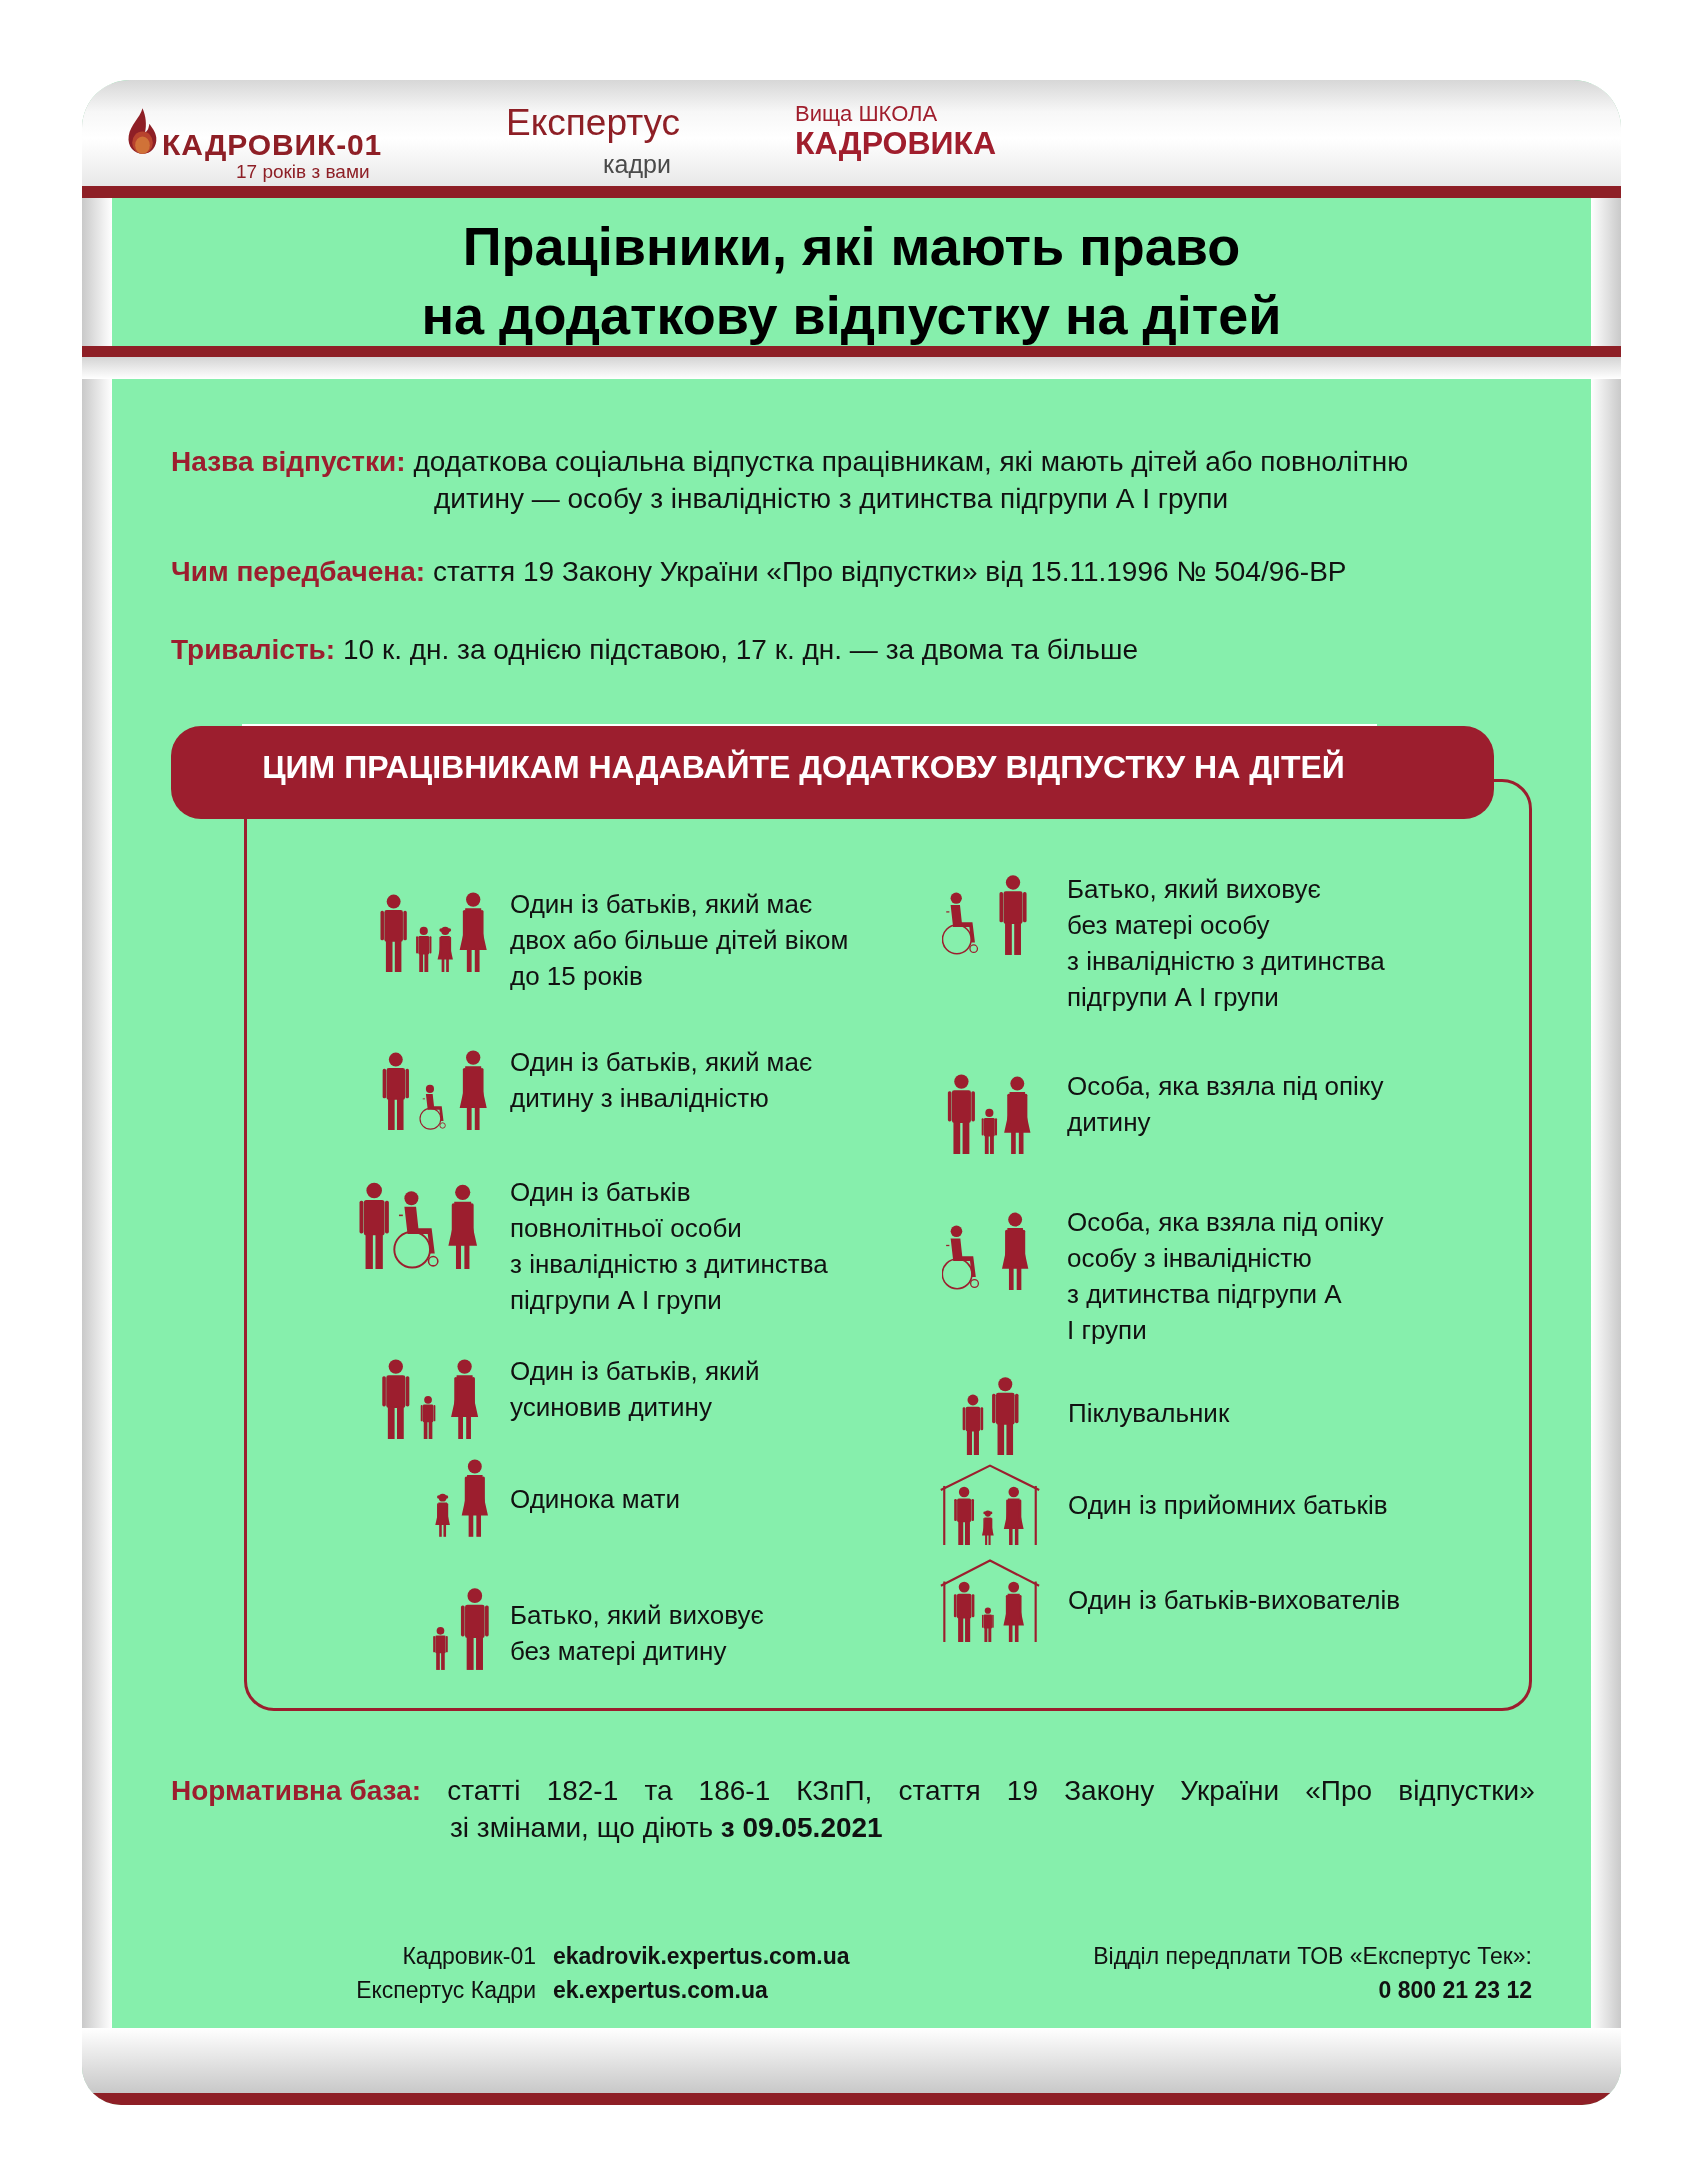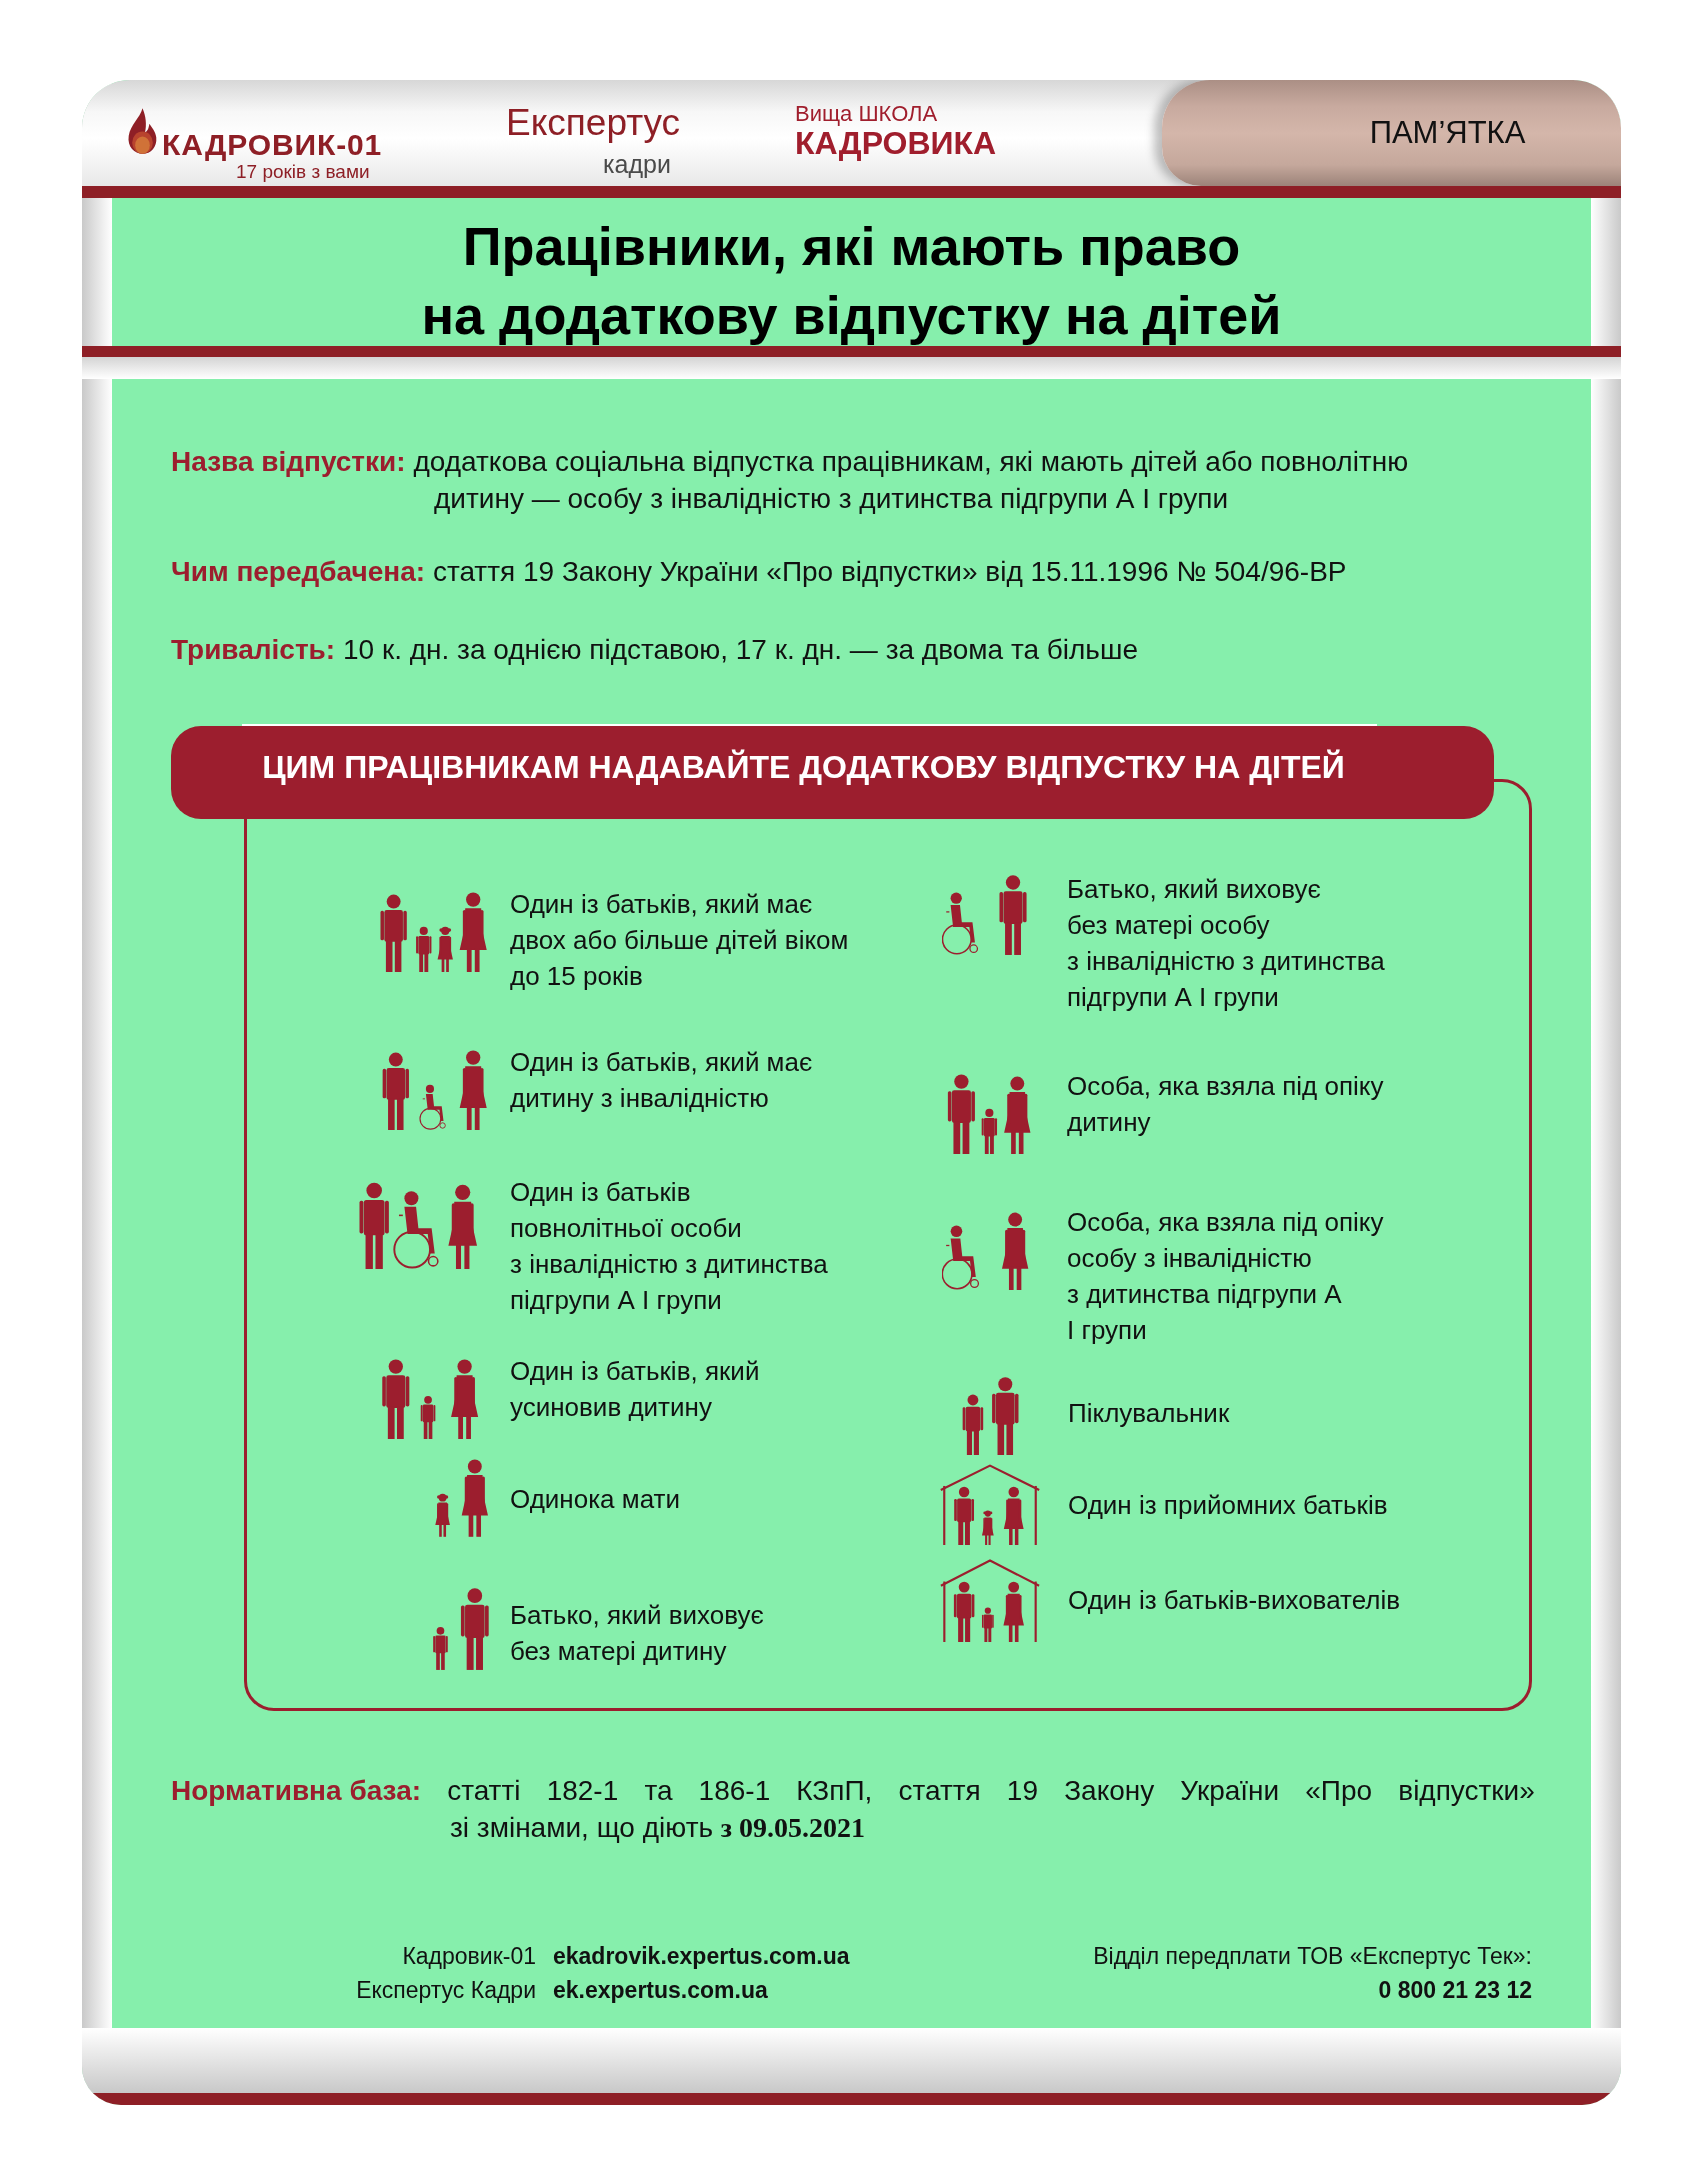--- a/index.html
+++ b/index.html
@@ -68,21 +68,21 @@
   .entry .ico { position: absolute; top: 0; }
   .entry .txt { position: absolute; font-size: 26px; line-height: 36px; color: #111; white-space: nowrap; }
   .left .txt { left: 134px; }
   .right .txt { left: 110px; }
 
   
   .legal { position: absolute; left: 89px; top: 1692px; width: 1364px; font-size: 28px; line-height: 37px; }
   .legal .lbl { color: #9c1e2e; font-weight: bold; }
   .legal .l1 { display: flex; justify-content: space-between; }
   .legal .l2 { padding-left: 279px; }
-  .legal b { font-weight: bold; font-family: Liberation Serif, serif; }
+  .legal b { font-weight: bold; }
 
   
   .footer { position: absolute; left: 0; top: 1859px; width: 1539px; font-size: 23px; line-height: 34px; }
   .f-left-labels { position: absolute; right: 1085px; top: 0; text-align: right; white-space: nowrap; }
   .f-left-links { position: absolute; left: 471px; top: 0; font-weight: bold; white-space: nowrap; }
   .f-right { position: absolute; right: 89px; top: 0; text-align: right; white-space: nowrap; }
   .f-right .phone { font-weight: bold; }
 
   .bottom-shade { position: absolute; left: 0; bottom: 11.7px; width: 1539px; height: 65px;
                   background: linear-gradient(to bottom, #ffffff, #c8c8c8); }
@@ -105,23 +105,20 @@
       <span class="logo1-name">КАДРОВИК-01</span>
       <span class="logo1-sub">17 років з вами</span>
     </div>
     <div class="logo2">
       <div class="logo2-name">Експертус</div>
       <div class="logo2-sub">кадри</div>
     </div>
     <div class="logo3">
       <div class="logo3-top">Вища ШКОЛА</div>
       <div class="logo3-bottom">КАДРОВИКА</div>
-    </div>
-    <div class="tab">
-      <div class="tab-label">ПАМ’ЯТКА</div>
     </div>
   </div>
   <div class="header-rule"></div>
 
   <div class="title">
     <div>Працівники, які мають право</div>
     <div>на додаткову відпустку на дітей</div>
   </div>
   <div class="title-rule"></div>
   <div class="title-rule-shadow"></div>

